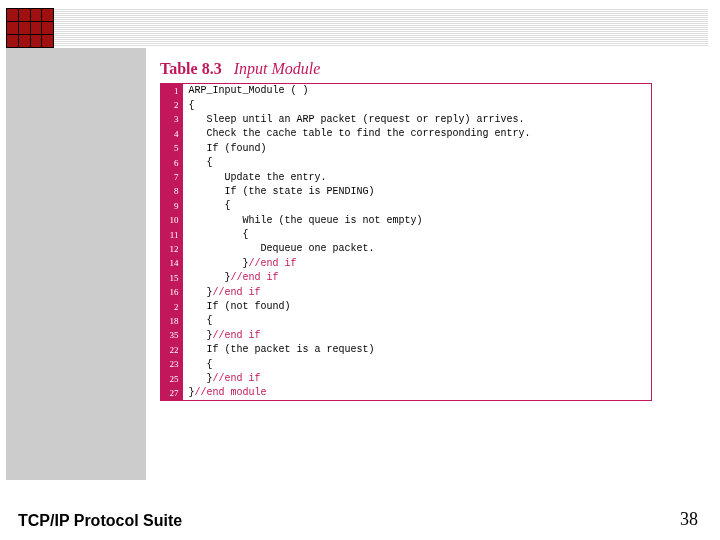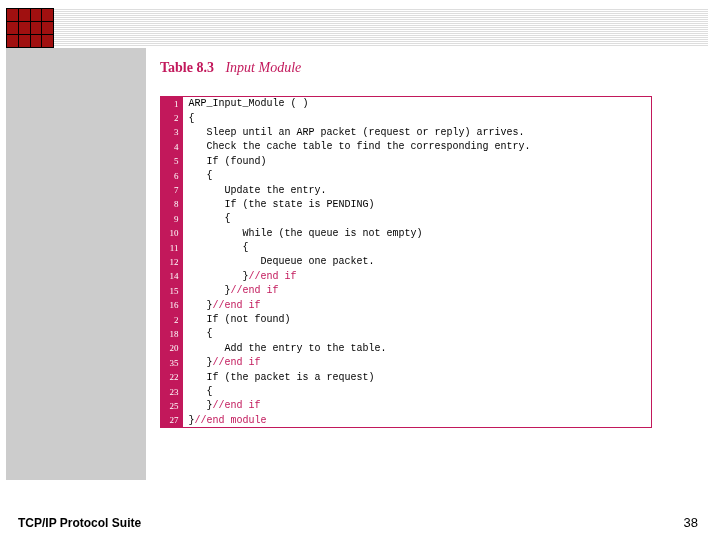--- a/index.html
+++ b/index.html
@@ -13,31 +13,31 @@
   .logo-grid {
     position: absolute; top: 8px; left: 6px; width: 48px; height: 40px;
     display: grid; grid-template-columns: repeat(4, 1fr); grid-template-rows: repeat(3, 1fr);
     gap: 1px; background: #000; border: 1px solid #000;
   }
   .logo-grid div { background: #a01010; }
   
   .left-gray { position: absolute; top: 48px; left: 6px; width: 140px; height: 432px; background: #ccc; }
   
   .table-wrap { position: absolute; top: 60px; left: 160px; width: 500px; }
-  .table-title { color: #c2185b; font-size: 14px; font-family: "Times New Roman", serif; margin-bottom: 20px; }
+  .table-title { color: #c2185b; font-size: 16px; font-family: "Times New Roman", serif; margin-bottom: 5px; }
   .table-title b { margin-right: 8px; }
   
   .code-table { border: 1px solid #c2185b; font-family: "Courier New", monospace; font-size: 10px; width: 492px; border-collapse: collapse; }
   .code-table tr { height: 14.4px; }
   .code-table td.ln { background: #c2185b; color: #fff; width: 22px; text-align: right; padding-right: 4px; font-family: Georgia, serif; font-size: 9px; }
   .code-table td.code { padding-left: 6px; white-space: pre; color: #000; }
   .comment { color: #c2185b; }
   
-  .footer-left { position: absolute; bottom: 10px; left: 18px; font-family: "Arial Black", Arial, sans-serif; font-size: 12px; font-weight: 900; }
-  .footer-right { position: absolute; bottom: 10px; right: 22px; font-family: Liberation Sans, sans-serif; font-size: 13px; }
+  .footer-left { position: absolute; bottom: 10px; left: 18px; font-family: "Arial Black", Arial, sans-serif; font-size: 16px; font-weight: 900; }
+  .footer-right { position: absolute; bottom: 10px; right: 22px; font-family: Liberation Serif, serif; font-size: 18px; }
 </style>
 </head>
 <body>
 
 <div class="header-band"></div>
 <div class="logo-grid">
   <div></div>
     <div></div>
     <div></div>
     <div></div>
@@ -121,24 +121,20 @@
         </tr>
         <tr>
           <td class="ln">2</td>
           <td class="code"><span>   If (not found)</span></td>
         </tr>
         <tr>
           <td class="ln">18</td>
           <td class="code"><span>   {</span></td>
         </tr>
         <tr>
-          <td class="ln">20</td>
-          <td class="code"><span>      Add the entry to the table.</span></td>
-        </tr>
-        <tr>
           <td class="ln">35</td>
           <td class="code"><span>   }</span><span class="comment">//end if</span></td>
         </tr>
         <tr>
           <td class="ln">22</td>
           <td class="code"><span>   If (the packet is a request)</span></td>
         </tr>
         <tr>
           <td class="ln">23</td>
           <td class="code"><span>   {</span></td>

